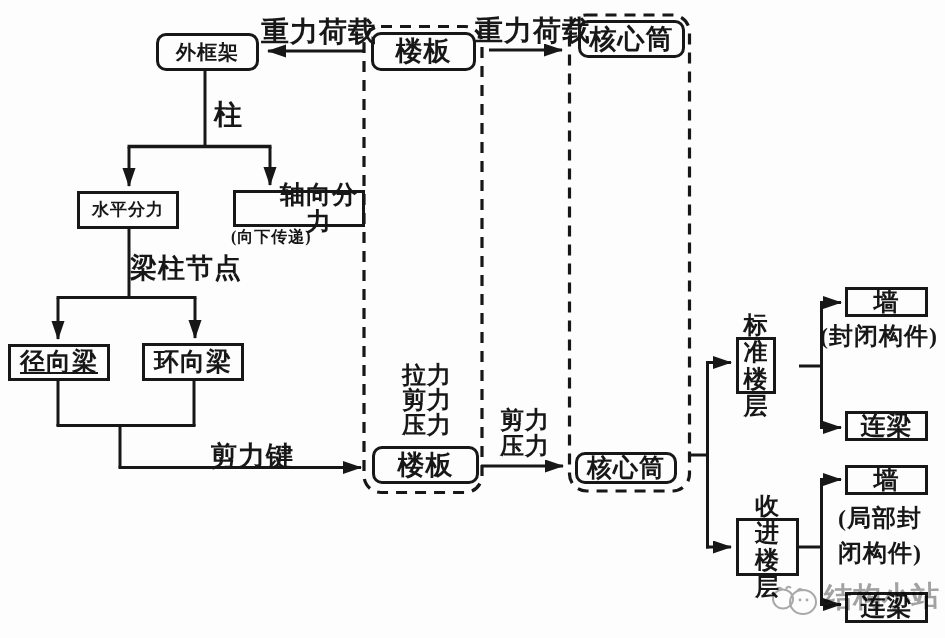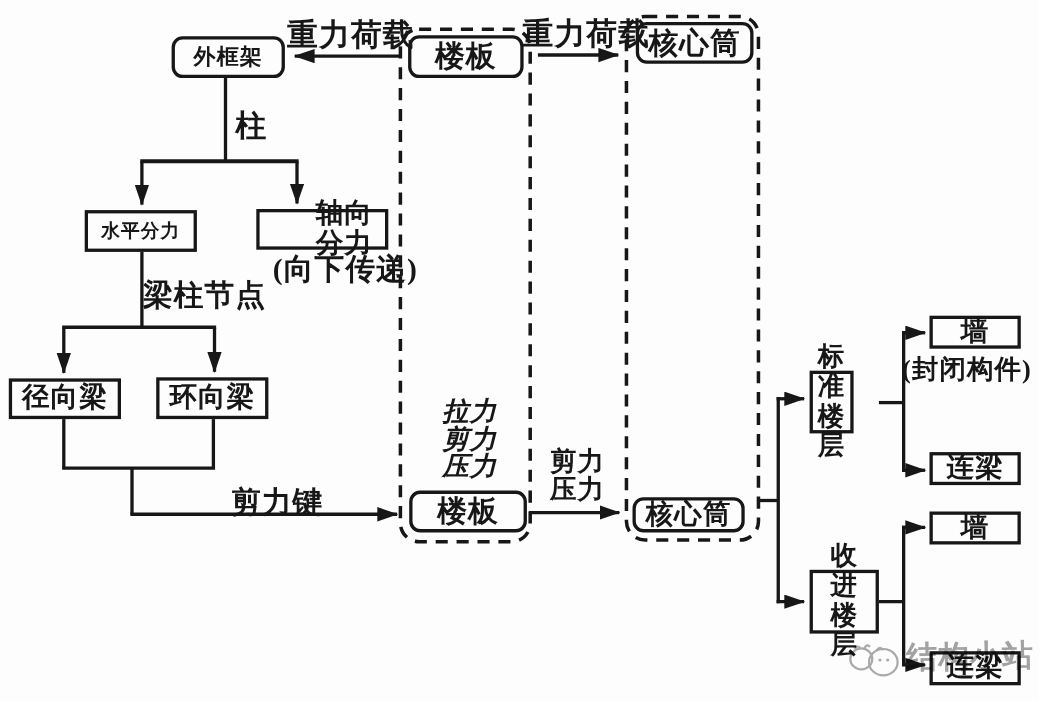--- a/index.html
+++ b/index.html
@@ -113,23 +113,23 @@
   </svg>
 
   <div class="node round" style="left:156px;top:33px;width:103px;height:38px;font-size:20px;">外框架</div>
 
   <div class="node round" style="left:371px;top:32px;width:105px;height:39px;font-size:27px;">楼板</div>
 
   <div class="node round" style="left:578px;top:20px;width:107px;height:38px;font-size:27px;">核心筒</div>
 
   <div class="node" style="left:77px;top:191px;width:102px;height:38px;font-size:17px;">水平分力</div>
 
-  <div class="node" style="left:233px;top:190px;width:120px;height:37px;font-size:25px;padding-left:40px;">轴向分力</div>
+  <div class="node" style="left:233px;top:190px;width:132px;height:37px;font-size:25px;padding-left:40px;">轴向分力</div>
 
-  <div class="node" style="left:8px;top:344px;width:102px;height:37px;font-size:25px;">径向梁</div>
+  <div class="node" style="left:8px;top:344px;width:102px;height:37px;font-size:25px;text-decoration:underline;">径向梁</div>
 
   <div class="node" style="left:142px;top:343px;width:102px;height:38px;font-size:25px;">环向梁</div>
 
   <div class="node round" style="left:372px;top:446px;width:107px;height:38px;font-size:27px;">楼板</div>
 
   <div class="node round" style="left:575px;top:452px;width:102px;height:32px;font-size:25px;">核心筒</div>
 
   <div class="node" style="left:736px;top:337px;width:40px;height:57px;font-size:24px;line-height:27px;padding:0 4px;">标准楼层</div>
 
   <div class="node" style="left:736px;top:518px;width:63px;height:58px;font-size:24px;line-height:27px;padding:16px 4px;">收进楼层</div>
@@ -141,39 +141,43 @@
   <div class="node" style="left:845px;top:465px;width:83px;height:30px;font-size:25px;">墙</div>
 
   <div class="node" style="left:845px;top:592px;width:83px;height:31px;font-size:25px;">连梁</div>
 
   <div class="lbl" style="left:261px;top:13px;font-size:28px;">重力荷载</div>
 
   <div class="lbl" style="left:475px;top:12px;font-size:28px;">重力荷载</div>
 
   <div class="lbl" style="left:214px;top:96px;font-size:28px;">柱</div>
 
-  <div class="lbl" style="left:231px;top:227px;font-size:27px;margin-left:17px;">(向下传递)</div>
+  <div class="lbl" style="left:231px;top:227px;font-size:16px;">(向下传递)</div>
 
   <div class="lbl" style="left:130px;top:250px;">梁柱节点</div>
 
   <div class="lbl" style="left:210px;top:438px;">剪力键</div>
 
-  <div class="lbl stack" style="left:396px;top:363px;width:62px;font-size:24px;line-height:25px;font-style:italic;">
+  <div class="lbl stack" style="left:396px;top:363px;width:62px;font-size:24px;line-height:25px;">
     <span>拉力</span>
     <span>剪力</span>
     <span>压力</span>
   </div>
 
   <div class="lbl stack" style="left:494px;top:407px;width:62px;font-size:24px;line-height:26px;">
     <span>剪力</span>
     <span>压力</span>
   </div>
 
   <div class="lbl" style="left:820px;top:320px;font-size:24px;">(封闭构件)</div>
 
+  <div class="lbl stack" style="left:838px;top:501px;width:104px;font-size:24px;line-height:35px;text-align:left;">
+    <span>(局部封</span>
+    <span>闭构件)</span>
+  </div>
 
   <div class="watermark" style="left:770px;top:578px;">
     <svg width="54" height="42" viewBox="0 0 54 42">
       <g fill="none" stroke="#ababab" stroke-width="2">
         <ellipse cx="13" cy="21" rx="10" ry="9.5"></ellipse>
         <ellipse cx="33" cy="24" rx="13" ry="12"></ellipse>
         <path d="M7,12 q2,-4 5,-1"></path>
         <path d="M16,11 q2,-4 5,-1"></path>
         <path d="M27,13 q3,-4 6,0"></path>
         <circle cx="30" cy="22" r="1.4" fill="#ababab" stroke="none"></circle>

